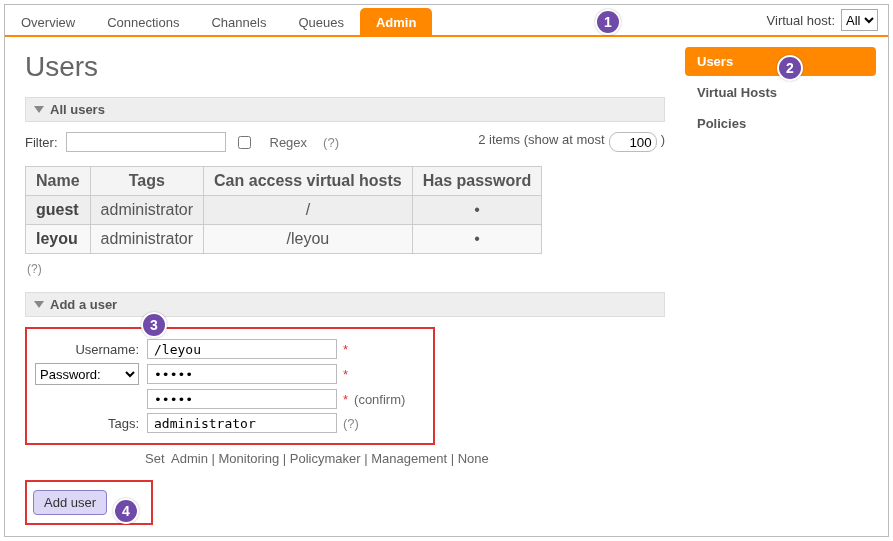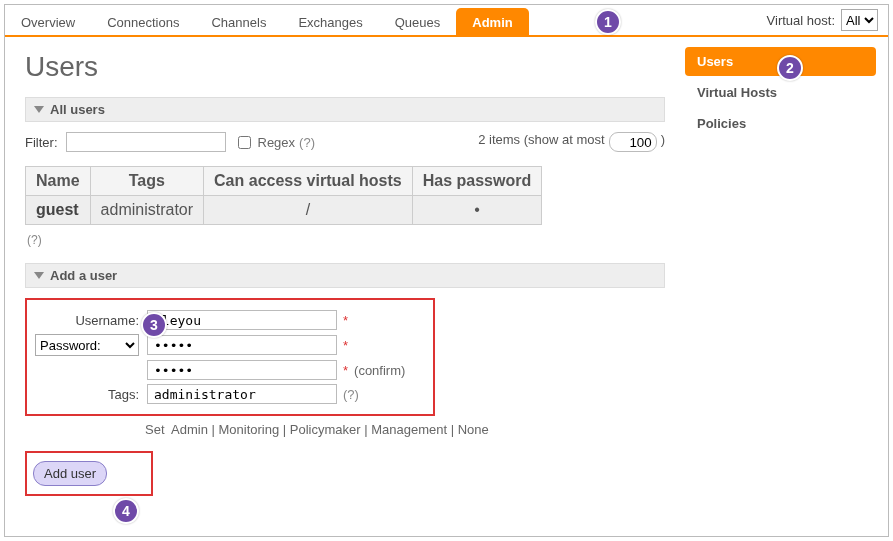--- a/index.html
+++ b/index.html
@@ -102,21 +102,21 @@
     gap: 8px;
     margin-bottom: 14px;
     width: 640px;
   }
   .filter-row input[type=text] {
     width: 160px;
     height: 20px;
     border: 1px solid #bbb;
     padding: 2px 4px;
   }
-  .regex { display: flex; align-items: center; gap: 4px; color: #666; }
+  .regex { display: flex; align-items: center; gap: 16px; color: #666; }
   .filter-right {
     margin-left: auto;
     color: #555;
     display: flex; align-items: flex-start; gap: 4px;
   }
   .filter-right input[type=text] { width: 48px; text-align: right; border-radius: 9px; }
   
   table.grid {
     border-collapse: collapse;
     margin-bottom: 8px;
@@ -177,21 +177,21 @@
   .add-btn-box {
     border: 2px solid #d33;
     display: inline-block;
     padding: 8px 44px 8px 6px;
     margin-top: 14px;
     position: relative;
   }
   button.adduser {
     background: #dcd6f7;
     border: 1px solid #8a7fc9;
-    border-radius: 12px;
+    border-radius: 4px;
     padding: 4px 10px;
     color: #333;
     font-size: 13px;
     cursor: pointer;
   }
   
   .side-item {
     padding: 7px 12px;
     color: #555;
     font-weight: bold;
@@ -224,21 +224,20 @@
 </head>
 <body>
 
 <div class="frame">
 
   <div class="topbar">
     <div class="tabs">
       <div class="tab">Overview</div>
       <div class="tab">Connections</div>
       <div class="tab">Channels</div>
-      <div class="tab">Exchanges</div>
       <div class="tab">Queues</div>
       <div class="tab active">Admin</div>
     </div>
     <div class="topright">
       <span>Virtual host:</span>
       <select>
         <option>All</option>
       </select>
     </div>
   </div>
@@ -275,20 +274,26 @@
             <th>Tags</th>
             <th>Can access virtual hosts</th>
             <th>Has password</th>
           </tr>
         </thead>
         <tbody>
           <tr class="r0">
             <td class="name">guest</td>
             <td>administrator</td>
             <td>/</td>
+            <td>•</td>
+          </tr>
+          <tr class="r1">
+            <td class="name">leyou</td>
+            <td>administrator</td>
+            <td>/leyou</td>
             <td>•</td>
           </tr>
         </tbody>
       </table>
       <div class="hint">(?)</div>
 
       
       <div class="section-head" style="position:relative;">
         <span class="tri"></span>
         <span>Add a user</span>

